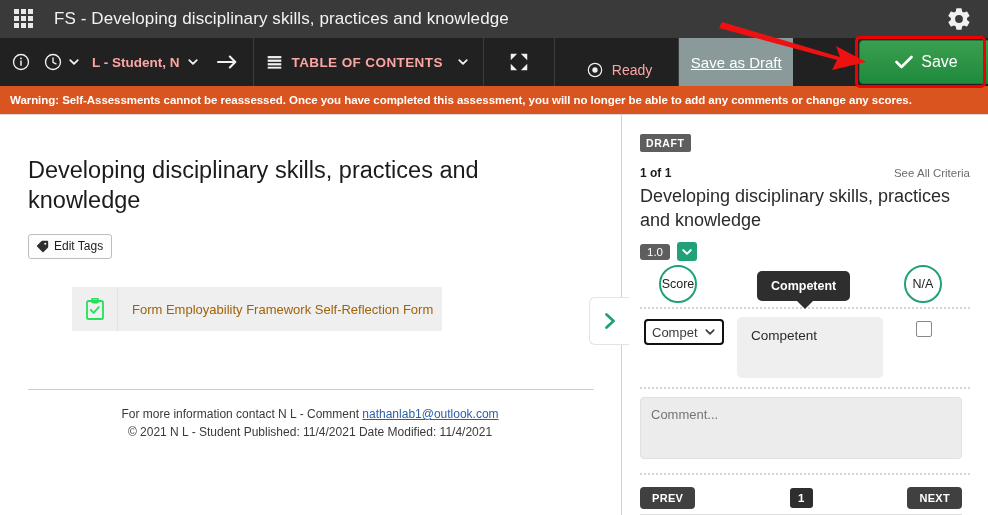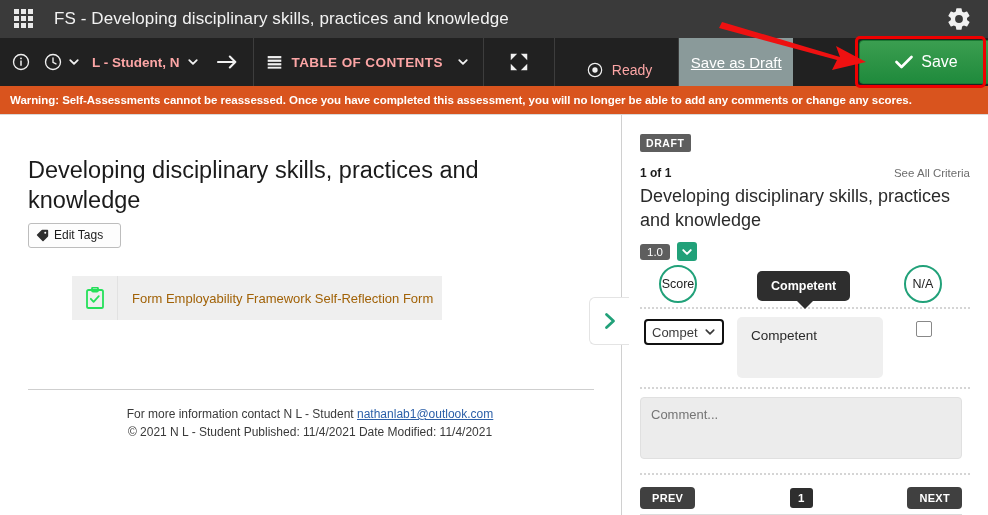--- a/index.html
+++ b/index.html
@@ -142,26 +142,26 @@
   .left-inner { padding: 40px 28px 0 28px; }
   .doc-title {
     font-size: 23.5px;
     color: #1b1b1b;
     line-height: 30px;
     font-weight: normal;
     margin: 0;
     max-width: 470px;
   }
   .edit-tags {
-    margin-top: 8px;
+    margin-top: 19px;
     display: inline-flex; align-items: center;
     border: 1px solid #bdbdbd;
     background: #fdfdfd;
     border-radius: 3px;
-    padding: 4px 17px 5px 7px;
+    padding: 4px 8px 5px 7px;
     font-size: 12px;
     color: #1c1c1c;
   }
   .edit-tags .tag-icon { margin-right: 5px; display: inline-block; }
   .form-row {
     margin-top: 28px;
     margin-left: 44px;
     width: 370px; height: 44px;
     background: #efefef;
     display: flex; align-items: center;
@@ -475,21 +475,21 @@
             </svg>
           </div>
           <a class="form-link" href="#">Form Employability Framework Self-Reflection Form</a>
         </div>
       </div>
 
       <div class="hrule"></div>
 
       <div class="footer-txt">
         <div>
-          <span>For more information contact N L - Student </span><a href="#">nathanlab1@outlook.com</a>
+          <span>For more information contact N L - Comment </span><a href="#">nathanlab1@outlook.com</a>
         </div>
         <div>© 2021 N L - Student Published: 11/4/2021 Date Modified: 11/4/2021</div>
       </div>
 
       <div class="next-chip">
         <svg width="16" height="18" viewBox="0 0 16 18">
           <path d="M4.5 2.5l7 6.5-7 6.5" fill="none" stroke="#21a179" stroke-width="2.8" stroke-linecap="round" stroke-linejoin="round"></path>
         </svg>
       </div>
     </div>

